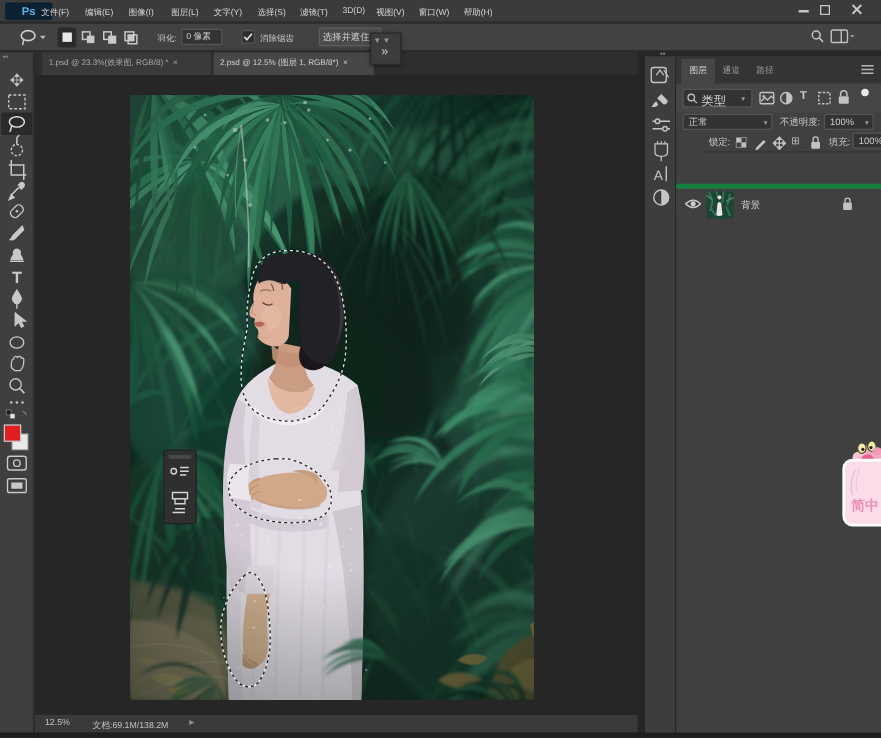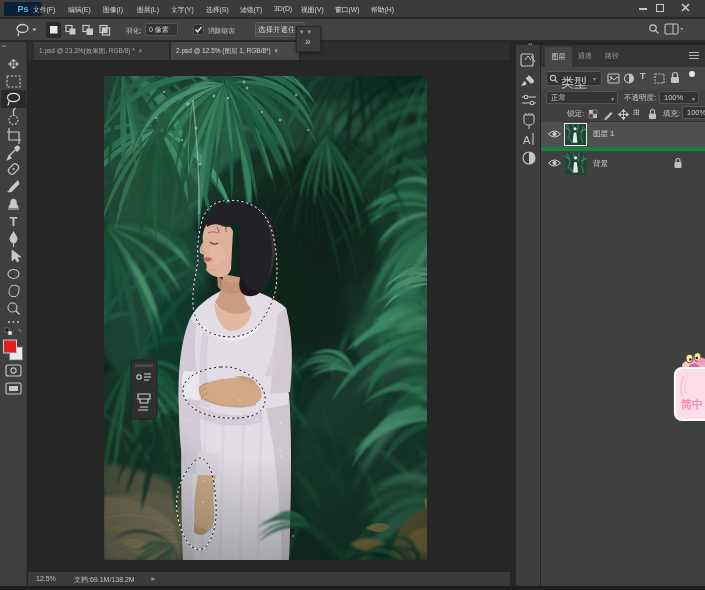--- a/index.html
+++ b/index.html
@@ -1111,21 +1111,21 @@
           <path d="M0 1.5h10M0 4.5h10M0 7.5h10" stroke="#b5b5b5" stroke-width="1.2"></path>
         </svg>
     </div>
 
     <div class="abs" style="left:0;top:22px;width:164px;height:24px;background:#464646;">
       <div class="abs" style="left:5px;top:4px;width:56px;height:15px;background:#333;border:1px solid #555;border-radius:2px;">
         <svg class="abs" style="left:2px;top:2px;" width="10" height="10">
             <circle cx="4" cy="4" r="2.6" fill="none" stroke="#bbb" stroke-width="1.1"></circle>
             <path d="M6 6 L8.5 8.5" stroke="#bbb" stroke-width="1.1"></path>
           </svg>
-        <div class="abs" style="left:14px;top:2px;color:#cdcdcd;font-size:13px;">类型</div>
+        <div class="abs" style="left:14px;top:2px;color:#cdcdcd;font-size:10px;">类型</div>
         <div class="abs" style="left:46px;top:3px;color:#9a9a9a;font-size:6px;">▾</div>
       </div>
       <svg class="abs" style="left:66px;top:5px;" width="14" height="13">
           <rect x="1" y="2" width="11" height="9" rx="1" fill="none" stroke="#c2c2c2" stroke-width="1.1"></rect>
           <circle cx="4" cy="5" r="1" fill="#c2c2c2"></circle>
           <path d="M2 9 l3-3 2 2 3-3 1.5 1.5" fill="none" stroke="#c2c2c2" stroke-width="1"></path>
         </svg>
       <svg class="abs" style="left:82px;top:5px;" width="13" height="13">
           <circle cx="6" cy="6.5" r="4.5" fill="none" stroke="#c2c2c2" stroke-width="1.1"></circle>
           <path d="M6 2 A4.5 4.5 0 0 1 6 11 Z" fill="#c2c2c2"></path>
@@ -1163,33 +1163,20 @@
         </svg>
       <div class="abs" style="left:71px;top:3px;color:#c2c2c2;font-size:8px;">⊞</div>
       <svg class="abs" style="left:85px;top:3px;" width="11" height="12">
           <rect x="2" y="5.5" width="7" height="5.5" rx="1" fill="#c2c2c2"></rect>
           <path d="M3.5 5.5 v-2 a2 2 0 0 1 4 0 v2" fill="none" stroke="#c2c2c2" stroke-width="1.1"></path>
         </svg>
       <div class="abs" style="left:101px;top:4px;color:#c6c6c6;font-size:7.5px;">填充:</div>
       <div class="abs" style="left:120px;top:1px;width:38px;height:13px;background:#333;border:1px solid #555;border-radius:2px;color:#cdcdcd;font-size:7.5px;line-height:12px;padding-left:4px;">100% <span style="position:absolute;right:3px;top:1px;color:#9a9a9a;font-size:6px;">▾</span></div>
     </div>
 
-    <div class="abs" style="left:0;top:77px;width:164px;height:25px;background:#4f4f4f;" id="lrow1">
-      <svg class="abs" style="left:7px;top:7px;" width="13" height="10">
-          <path d="M.5 5 Q6.5 -1 12.5 5 Q6.5 11 .5 5 Z" fill="none" stroke="#cfcfcf" stroke-width="1"></path>
-          <circle cx="6.5" cy="5" r="2" fill="#cfcfcf"></circle>
-        </svg>
-      <div class="abs" style="left:23px;top:1px;width:23px;height:23px;border:1px solid #e8e8e8;" id="thumb1"><svg width="100%" height="100%" viewBox="0 0 22 22" preserveAspectRatio="none">
-        <rect width="22" height="22" fill="#1e4434"></rect>
-        <path d="M2 0 l3 8 -2 8 M8 0 l2 6 M14 0 l-1 9 M19 2 l-2 9 M4 14 l4 6 M16 12 l3 8" stroke="#356f55" stroke-width="1.6" fill="none"></path>
-        <path d="M0 3 l5 4 M22 5 l-6 3" stroke="#47886a" stroke-width="1.2" fill="none"></path>
-        <path d="M10.5 6.5 a1.6 1.6 0 1 1 .1 0 z M9 10 c0 -1.5 3 -1.5 3 0 l1 9 c-1.5 1 -3.5 1 -5 0 z" fill="#e8e6ea"></path>
-      </svg></div>
-      <div class="abs" style="left:52px;top:7px;color:#dcdcdc;font-size:7.5px;">图层 1</div>
-    </div>
     <div class="abs" style="left:0;top:102px;width:164px;height:25px;background:#404040;border-top:4px solid #15803d;" id="lrow2">
       <svg class="abs" style="left:7px;top:7px;" width="13" height="10">
           <path d="M.5 5 Q6.5 -1 12.5 5 Q6.5 11 .5 5 Z" fill="none" stroke="#cfcfcf" stroke-width="1"></path>
           <circle cx="6.5" cy="5" r="2" fill="#cfcfcf"></circle>
         </svg>
       <div class="abs" style="left:24px;top:2px;width:22px;height:22px;" id="thumb2"><svg width="100%" height="100%" viewBox="0 0 22 22" preserveAspectRatio="none">
         <rect width="22" height="22" fill="#1e4434"></rect>
         <path d="M2 0 l3 8 -2 8 M8 0 l2 6 M14 0 l-1 9 M19 2 l-2 9 M4 14 l4 6 M16 12 l3 8" stroke="#356f55" stroke-width="1.6" fill="none"></path>
         <path d="M0 3 l5 4 M22 5 l-6 3" stroke="#47886a" stroke-width="1.2" fill="none"></path>
         <path d="M10.5 6.5 a1.6 1.6 0 1 1 .1 0 z M9 10 c0 -1.5 3 -1.5 3 0 l1 9 c-1.5 1 -3.5 1 -5 0 z" fill="#e8e6ea"></path>

